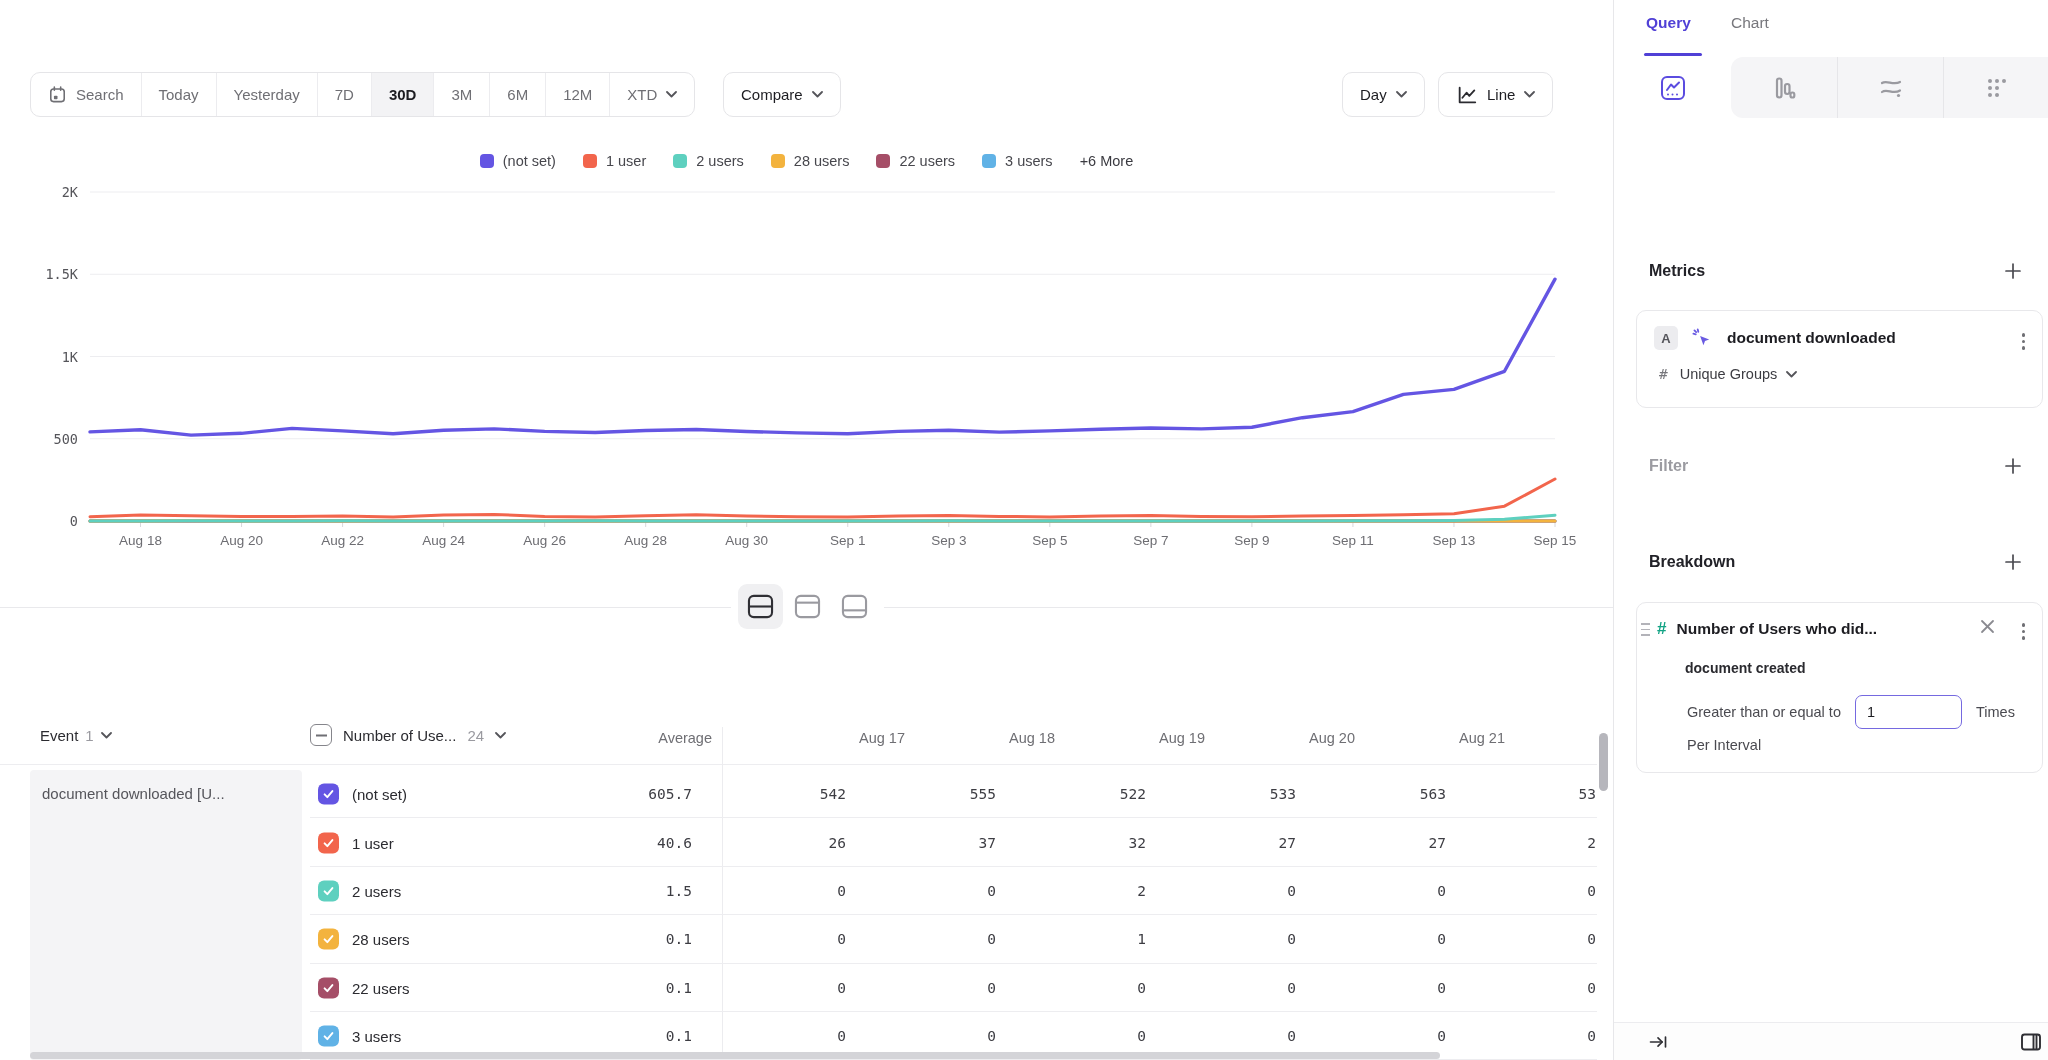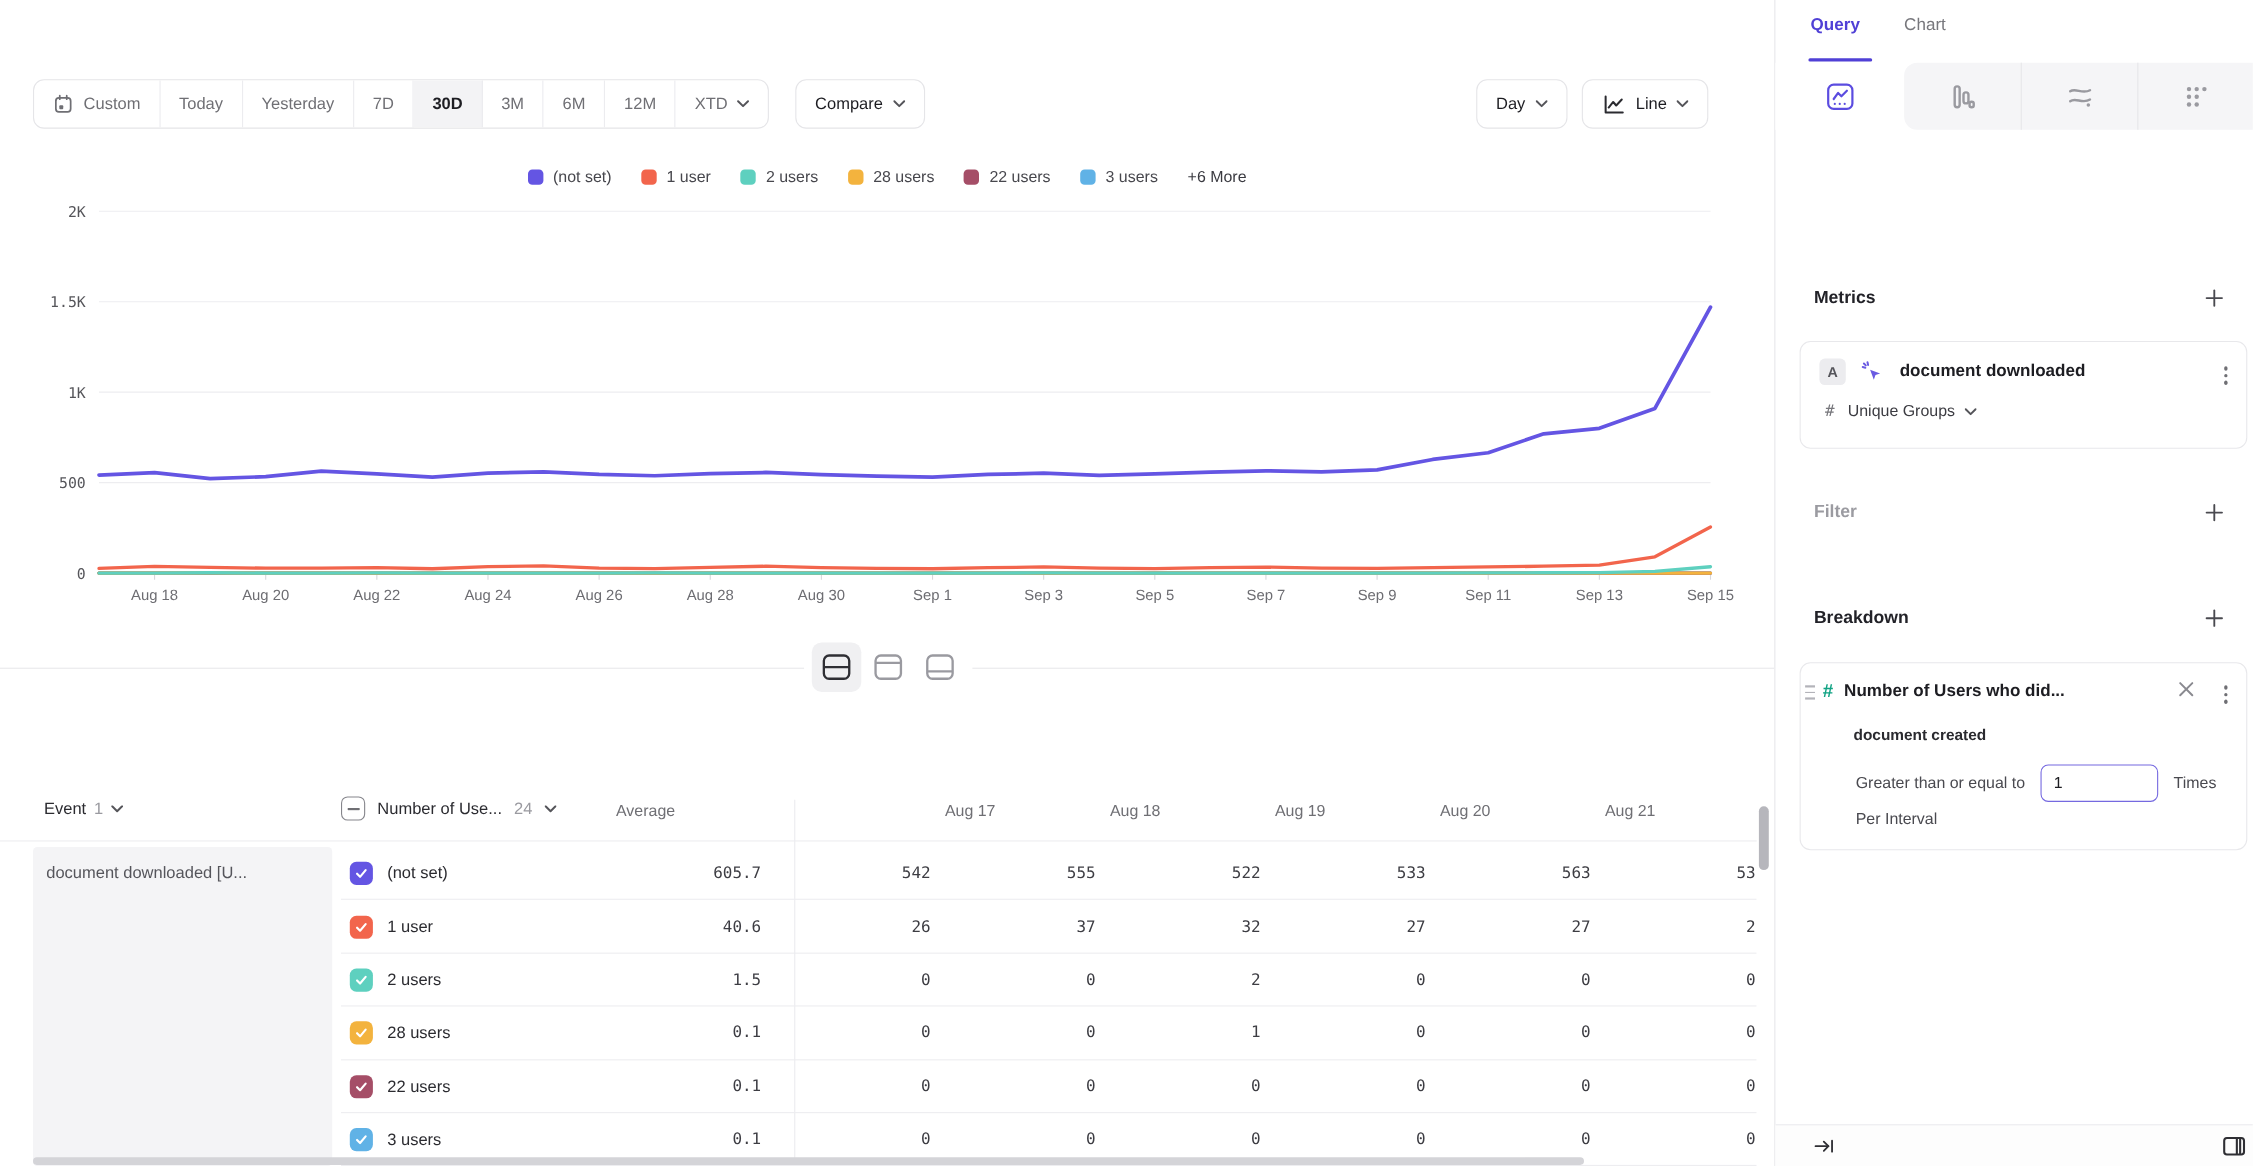--- a/index.html
+++ b/index.html
@@ -45,21 +45,21 @@
 
   
   .thead { position:absolute; left:0; top:713px; width:1597px; height:52px; border-bottom:1px solid #ededf0; }
   .th-event { position:absolute; left:40px; top:14px; display:flex; align-items:center; gap:7px;
     font-size:15px; color:#2b2b30; }
   .th-count { color:#9a9aa0; }
   .th-series { position:absolute; left:310px; top:11px; display:flex; align-items:center; gap:11px;
     font-size:15px; color:#2b2b30; }
   .ind-check { width:22px; height:22px; border:1.5px solid #85858b; border-radius:6px; background:#fff;
     display:flex; align-items:center; justify-content:center; }
-  .th-avg { position:absolute; left:560px; top:17px; width:132px; font-size:14.5px; color:#6f6f74; }
+  .th-avg { position:absolute; left:580px; top:17px; width:132px; text-align:right; font-size:14.5px; color:#6f6f74; }
   .th-day { position:absolute; top:17px; width:150px; text-align:right; font-size:14.5px; color:#6f6f74; }
   .col-divider { position:absolute; left:722px; top:727px; width:1px; height:333px; background:#ececef; }
 
   .tbody { position:absolute; left:0; top:765px; width:1597px; height:295px; overflow:hidden; }
   .event-cell { position:absolute; left:30px; top:5px; width:272px; height:290px; background:#f4f4f6;
     border-radius:4px; padding:15px 12px 0 12px; font-size:15px; color:#55555b; cursor:pointer;
     white-space:nowrap; overflow:hidden; }
   .trow { position:absolute; left:0; width:1597px; height:48.4px; }
   .trow::after { content:""; position:absolute; left:310px; right:0; bottom:0; height:1px; background:#ededf0; }
   .rcheck { position:absolute; left:318px; top:50%; transform:translateY(-50%); width:21px; height:21px;
@@ -133,21 +133,21 @@
   <div class="main">
 
     <div class="range-group" id="rangeGroup">
         <div class="range-item">
           <svg width="19" height="19" viewBox="0 0 24 24" fill="none" stroke="#6f6f74" stroke-width="2" stroke-linecap="round">
             <rect x="3.5" y="5" width="17" height="16" rx="3.5"></rect>
             <line x1="8" y1="2.5" x2="8" y2="6.5"></line>
             <line x1="16" y1="2.5" x2="16" y2="6.5"></line>
             <rect x="7.5" y="13.5" width="4.5" height="4.5" rx="1" fill="#6f6f74" stroke="none"></rect>
           </svg>
-          <span>Custom</span>
+          <span>Search</span>
         </div>
         <div class="range-item">
           <span>Today</span>
         </div>
         <div class="range-item">
           <span>Yesterday</span>
         </div>
         <div class="range-item">
           <span>7D</span>
         </div>

